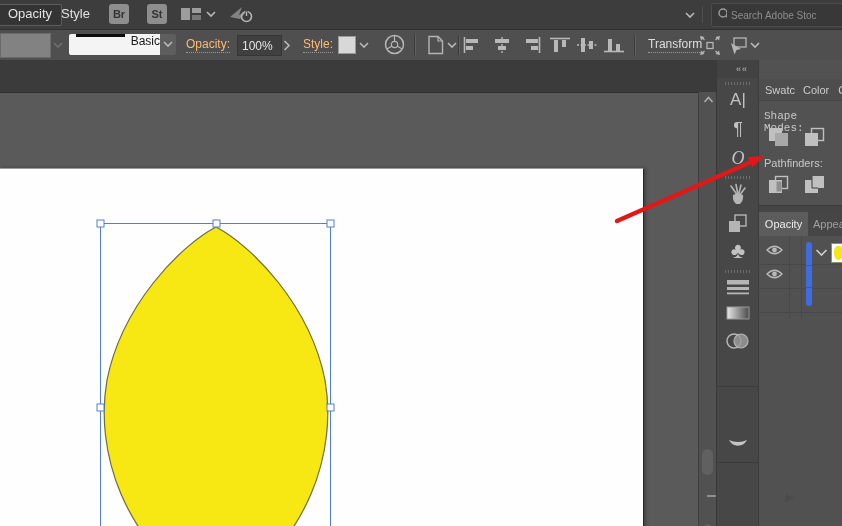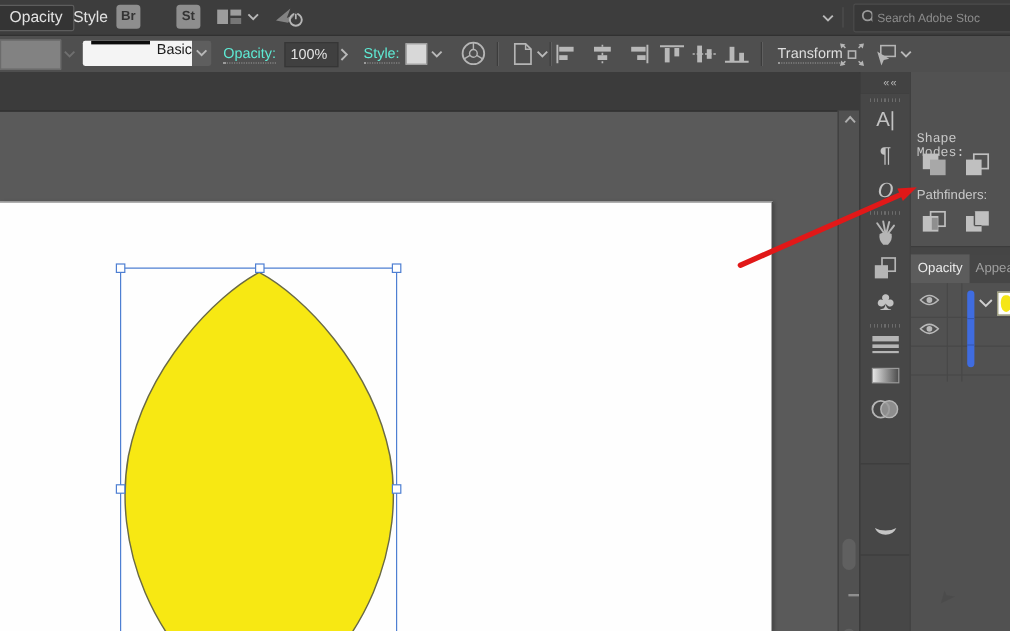--- a/index.html
+++ b/index.html
@@ -13,21 +13,21 @@
   .menu-item.hl{background:#343434;border:1px solid #5d5d5d;border-radius:2px;line-height:18px;}
   .sq-btn{top:4px;width:20px;height:20px;background:#8e8e8e;border-radius:3px;color:#343434;
     font-size:11px;font-weight:bold;text-align:center;line-height:20px;}
   .chev{stroke:#b8b8b8;stroke-width:1.6;fill:none;}
   .search-box{left:711px;top:3px;width:131px;height:22px;background:#383838;border:1px solid #4c4c4c;border-radius:2px;display:flex;align-items:center;overflow:hidden;}
   .search-box input{background:transparent;border:none;outline:none;color:#cfcfcf;font-size:10px;width:110px;font-family:"Liberation Sans",sans-serif;}
   .search-box input::placeholder{color:#8d8d8d;}
   .vsep{width:1px;background:#5a5a5a;opacity:.6;}
   
   .control-bar{left:0;top:30px;width:842px;height:30px;background:#4f4f4f;border-bottom:1px solid #2d2d2d;}
-  .ctl-label{color:#5eead4;font-size:12px;border-bottom:1px dotted #9a9a9a;padding-bottom:1px;}
+  .ctl-label{color:#fdba74;font-size:12px;border-bottom:1px dotted #9a9a9a;padding-bottom:1px;}
   .stroke-profile{left:69px;top:4px;width:91px;height:21px;background:#f4f4f4;border-radius:2px 0 0 2px;display:flex;align-items:flex-start;}
   .stroke-line{width:50px;height:3px;background:#0c0c0c;margin-left:7px;}
   .stroke-profile span{color:#1a1a1a;font-size:12px;margin-left:6px;}
   .drop-btn{top:4px;width:16px;height:21px;background:#5e5e5e;border-radius:0 2px 2px 0;display:flex;align-items:center;justify-content:center;}
   .val-box{left:237px;top:5px;width:43px;height:19px;background:#404040;border:1px solid #363636;}
   .val-box input{background:transparent;border:none;outline:none;color:#e3e3e3;font-size:12px;width:38px;padding-left:4px;font-family:"Liberation Sans",sans-serif;}
   .bar-sep{top:5px;width:1px;height:20px;background:#3c3c3c;border-right:1px solid #5f5f5f;}
   
   .canvas{left:0;top:60px;width:716px;height:466px;background:#5a5a5a;}
   .canvas-strip{left:0;top:0;width:716px;height:32px;background:#3b3b3b;border-bottom:1px solid #2f2f2f;}
@@ -62,21 +62,21 @@
 </style>
 </head>
 <body>
 
 <div id="screen">
 
   <div class="abs menu-bar">
     <div class="abs menu-item hl" style="left:-2px;"><span>Opacity</span></div>
     <div class="abs menu-item" style="left:52px;"><span>Style</span></div>
 
-    <div class="abs sq-btn" style="left:97px;"><span>Br</span></div>
+    <div class="abs sq-btn" style="left:109px;"><span>Br</span></div>
     <div class="abs sq-btn" style="left:147px;"><span>St</span></div>
 
     <div class="abs" style="left:180px;top:7px;">
       <svg width="22" height="15">
         <rect x="1" y="1" width="9" height="12" fill="#9d9d9d"></rect>
         <rect x="12" y="1" width="9" height="5" fill="#9d9d9d"></rect>
         <rect x="12" y="8" width="9" height="5" fill="#767676"></rect>
       </svg>
     </div>
     <svg class="abs" style="left:206px;top:11px;" width="10" height="7">
@@ -291,20 +291,25 @@
     <div class="abs dock-ic" style="top:358px;">
       <svg width="26" height="16">
         <path d="M4,4 A10,10 0 0 0 22,4 A14,9 0 0 1 4,4 Z" fill="#c5c5c5"></path>
       </svg>
     </div>
     <div class="abs dock-div" style="top:384px;"></div>
   </div>
 
   <div class="abs panels">
 
+    <div class="abs tab-row" style="top:19px;">
+      <span class="tab" style="margin-left:6px;">Swatc</span>
+      <span class="tab" style="margin-left:8px;">Color</span>
+      <span class="tab" style="margin-left:9px;">C</span>
+    </div>
 
     <span class="abs pnl-label" style="left:5px;top:50px;font-family:Liberation Mono, monospace;">Shape Modes:</span>
 
     <div class="abs pf-btn" style="left:8px;top:66px;">
       <svg width="22" height="20">
         <rect x="1" y="1" width="13" height="13" fill="#c0c0c0"></rect>
         <rect x="7" y="6" width="13" height="13" fill="#a8a8a8"></rect>
       </svg>
     </div>
     <div class="abs pf-btn" style="left:44px;top:66px;">

